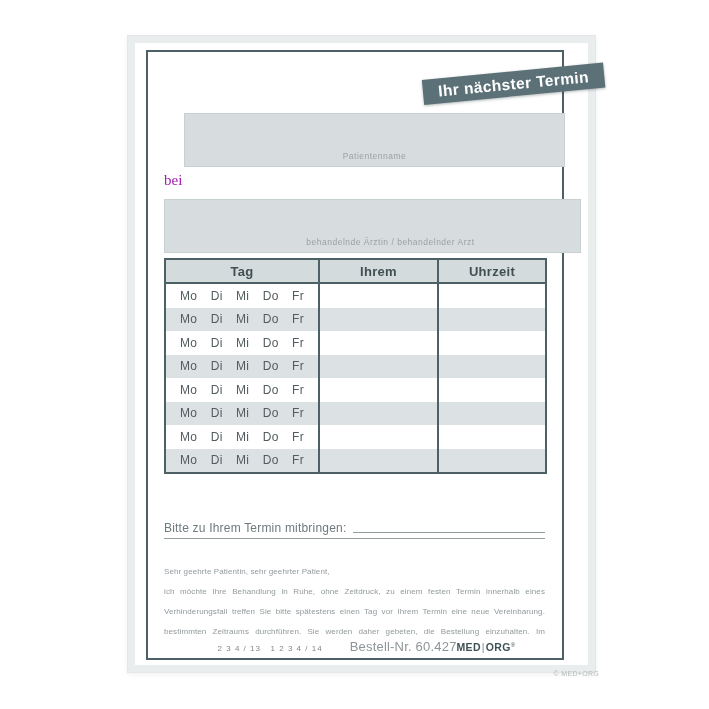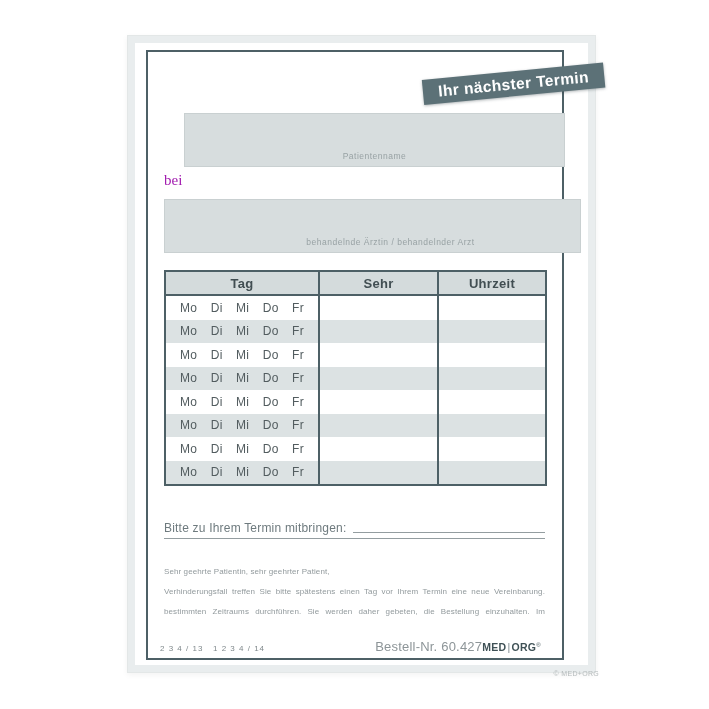--- a/index.html
+++ b/index.html
@@ -79,21 +79,21 @@
     width: 381px; height: 24px;
     text-align: left;
     font-size: 15px;
     color: #a21caf;
     font-family: Liberation Serif, serif;
   }
 
   
   .tbl {
     position: absolute;
-    left: 36px; top: 234px;
+    left: 36px; top: 222px;
     width: 381px;
     border-collapse: collapse;
     table-layout: fixed;
     border-radius: 19px;
   }
   .tbl th, .tbl td { padding: 0; }
   .tbl { border: 2px solid #4d6066; }
   .tbl th {
     height: 22px;
     background: #d4dbdc;
@@ -155,24 +155,24 @@
     font-size: 8px;
     line-height: 20px;
     color: #929a9d;
     letter-spacing: 0.1px;
   }
   .notice .stretch { text-align: justify; text-align-last: justify; }
 
   
   .foot {
     position: absolute;
-    left: 32px; top: 603px;
+    left: 48px; top: 603px;
     width: 381px;
     display: flex;
-    justify-content: space-between;
+    justify-content: center;
     align-items: baseline;
     gap: 27px;
   }
   .print-code {
     font-size: 8px;
     color: #7f888b;
     letter-spacing: 1px;
     white-space: pre;
   }
   .order-wrap { display: flex; align-items: baseline; }
@@ -225,21 +225,21 @@
 
     <table class="tbl">
       <colgroup>
         <col style="width:154px">
         <col style="width:119px">
         <col style="width:108px">
       </colgroup>
       <thead>
         <tr>
           <th>Tag</th>
-          <th>Sehr</th>
+          <th>Ihrem</th>
           <th>Uhrzeit</th>
         </tr>
       </thead>
       <tbody>
           <tr>
             <td>
               <div class="day-cell">
                 <span>Mo</span>
                 <span>Di</span>
                 <span>Mi</span>
@@ -345,20 +345,21 @@
     </table>
 
     <div class="bring-row">
       <span class="bring-label">Bitte zu Ihrem Termin mitbringen:</span>
       <span class="fill-line"></span>
     </div>
     <div class="write-line"></div>
 
     <div class="notice">
       <div>Sehr geehrte Patientin, sehr geehrter Patient,</div>
+      <div class="stretch">ich möchte Ihre Behandlung in Ruhe, ohne Zeitdruck, zu einem festen Termin innerhalb eines</div>
       <div class="stretch">Verhinderungsfall treffen Sie bitte spätestens einen Tag vor Ihrem Termin eine neue Vereinbarung.</div>
       <div class="stretch">bestimmten Zeitraums durchführen. Sie werden daher gebeten, die Bestellung einzuhalten. Im</div>
     </div>
 
     <div class="foot">
       <span class="print-code">2 3 4 / 13   1 2 3 4 / 14</span>
       <span class="order-wrap">
         <span class="order-no">Bestell-Nr. 60.427</span>
         <span class="logo"><b>MED</b><span class="logo-sep">|</span><b>ORG</b><sup>®</sup></span>
       </span>

